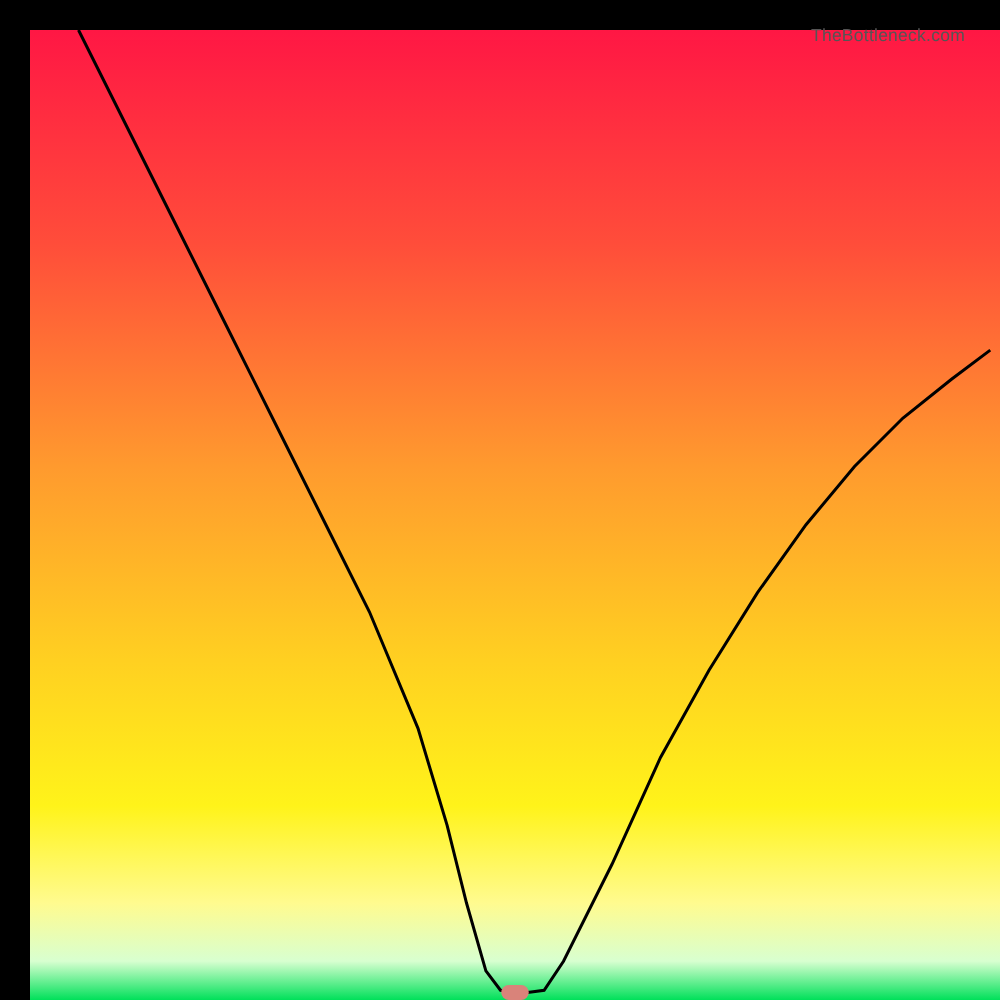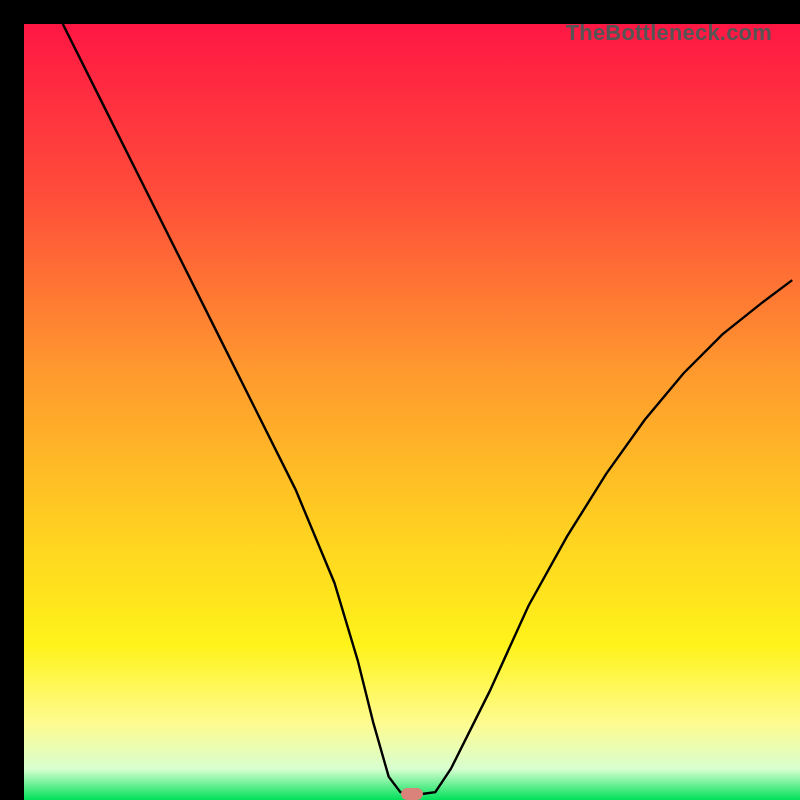--- a/index.html
+++ b/index.html
@@ -25,22 +25,22 @@
     top: 12px;
     width: 776px;
     height: 776px;
     overflow: hidden;
   }
   .watermark {
     position: absolute;
     top: 8px;
     right: 16px;
     color: #555;
-    font-size: 22px;
-    font-weight: 700;
+    font-size: 14px;
+    font-weight: 400;
     letter-spacing: 0.2px;
     user-select: none;
   }
   .marker {
     position: absolute;
     width: 22px;
     height: 12px;
     background: #d9837a;
     border-radius: 6px;
     transform: translate(-50%, -50%);

